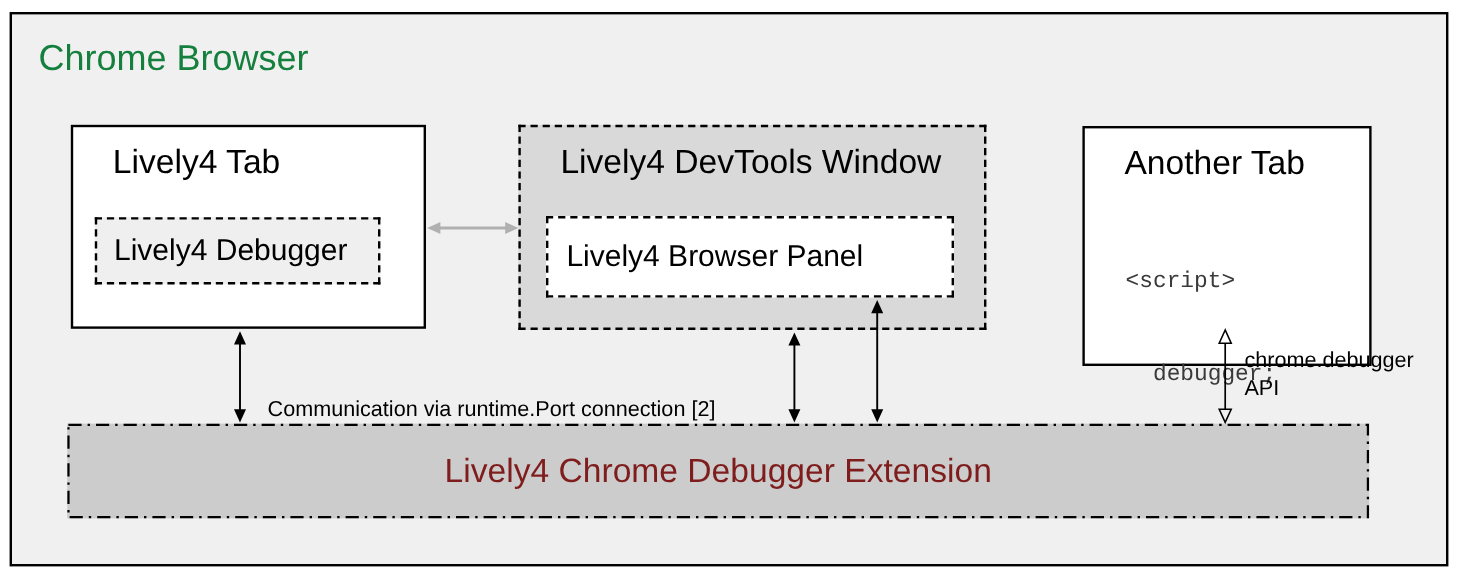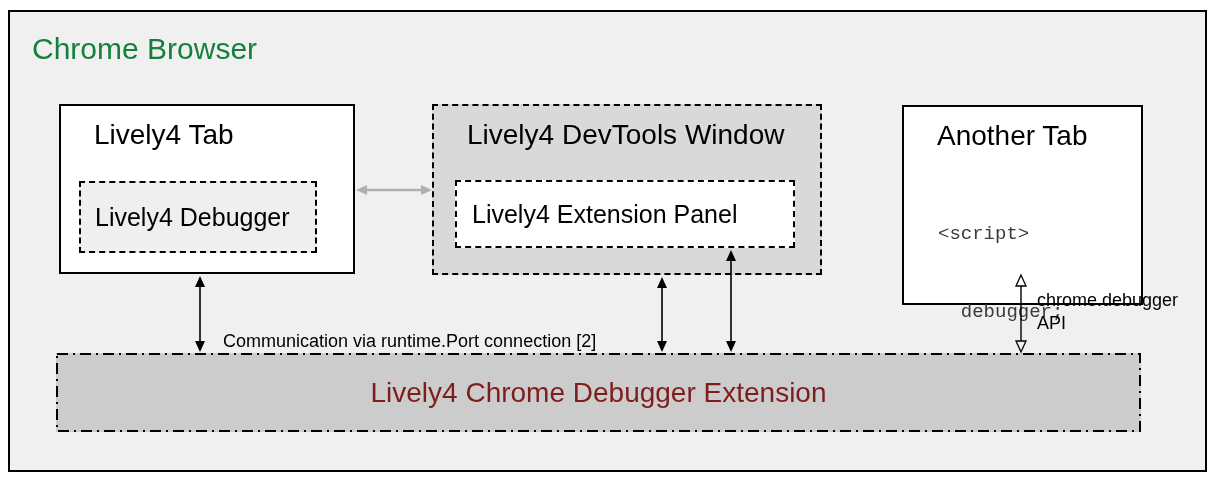--- a/index.html
+++ b/index.html
@@ -30,21 +30,21 @@
 
   .tab-box{left:59px;top:104px;width:296px;height:170px;}
   .devtools-box{left:432px;top:104px;width:390px;height:171px;background:var(--devtools-bg);}
   .another-tab-box{left:902px;top:105px;width:241px;height:200px;}
 
   .box-title{
     position:absolute;left:13px;top:13px;font-size:28px;color:#000;white-space:nowrap;margin-left:20px;
   }
 
   .debugger-box{
-    position:absolute;left:18px;top:75px;width:238px;height:72px;
+    position:absolute;left:18px;top:75px;width:238px;height:56px;
     background:var(--debugger-bg);
     display:flex;align-items:center;padding-left:14px;
   }
   .panel-box{
     position:absolute;left:21px;top:74px;width:340px;height:68px;
     background:var(--panel-bg);
     display:flex;align-items:center;padding-left:15px;
   }
   .inner-label{font-size:25px;color:#000;white-space:nowrap;}
 
@@ -85,21 +85,21 @@
   <div class="box solid-box tab-box">
     <div class="box-title">Lively4 Tab</div>
     <div class="dashed-box debugger-box">
       <span class="inner-label">Lively4 Debugger</span>
     </div>
   </div>
 
   <div class="box dashed-box devtools-box">
     <div class="box-title">Lively4 DevTools Window</div>
     <div class="dashed-box panel-box">
-      <span class="inner-label">Lively4 Extension Panel</span>
+      <span class="inner-label">Lively4 Browser Panel</span>
     </div>
   </div>
 
   <div class="box solid-box another-tab-box">
     <div class="box-title">Another Tab</div>
     <div class="code-block">
       <div>&lt;script&gt;</div>
       <div>  debugger;</div>
       <div>&lt;/script&gt;</div>
     </div>

